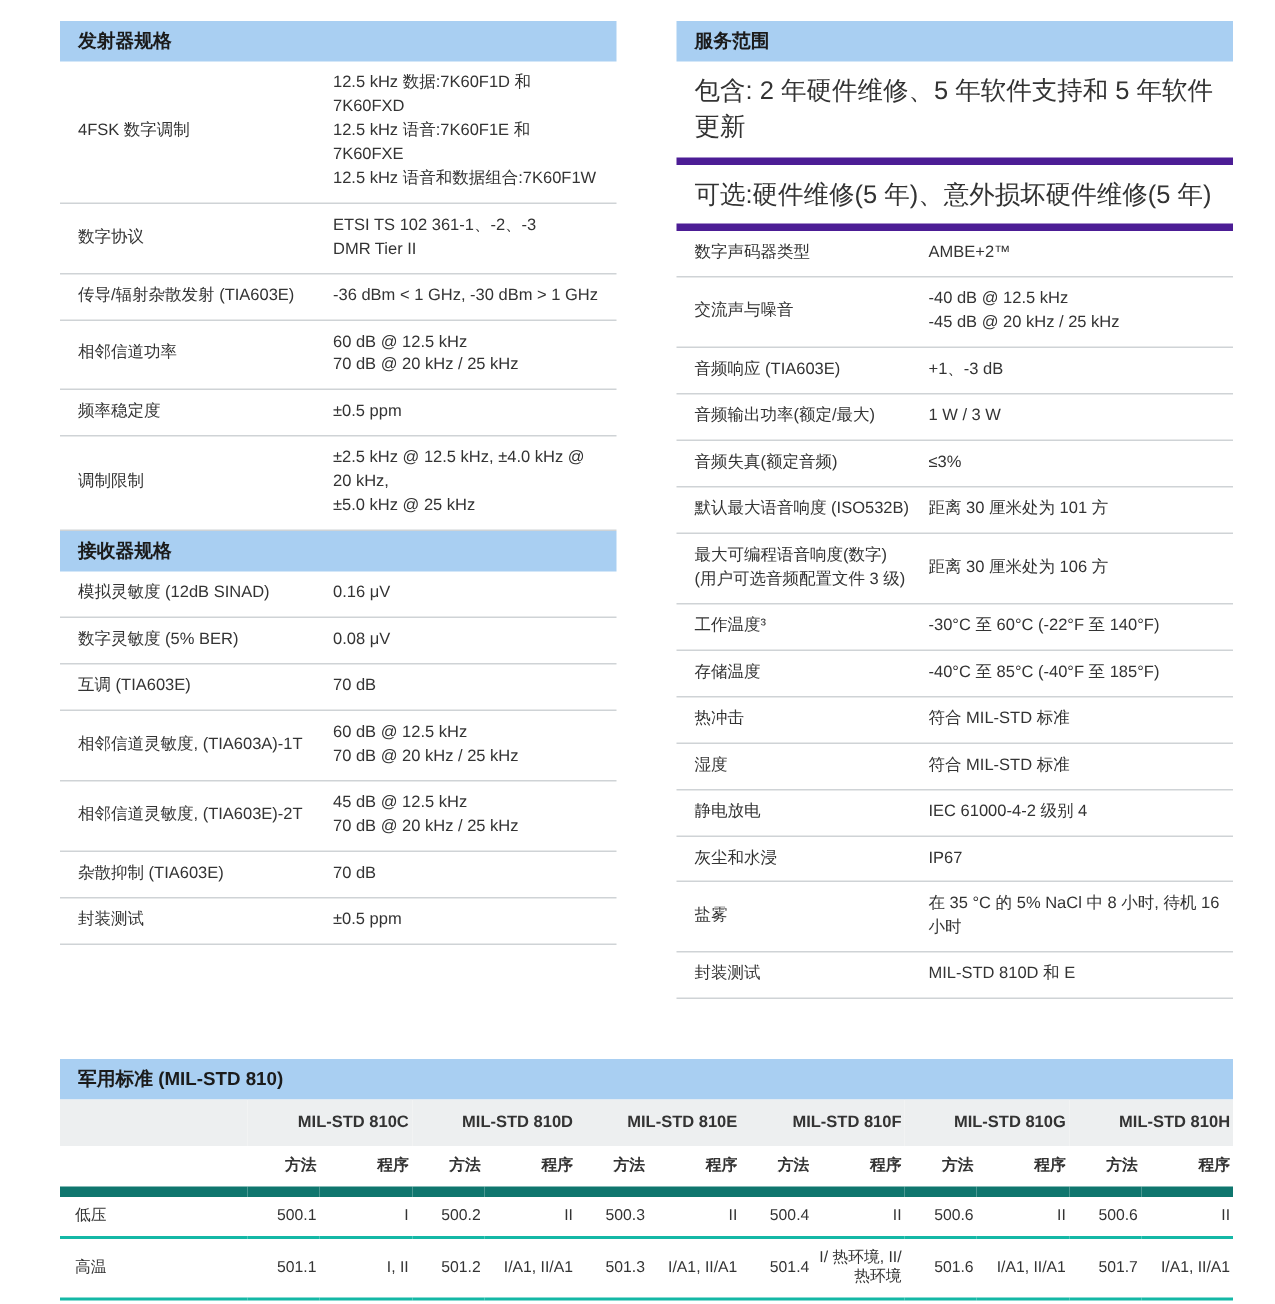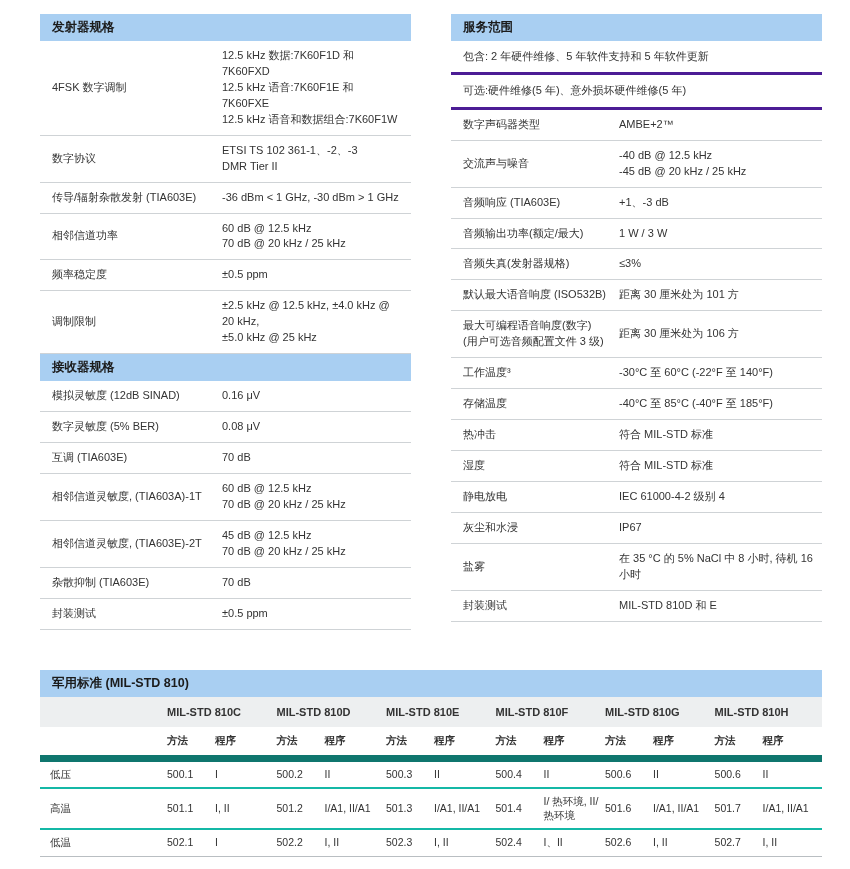--- a/index.html
+++ b/index.html
@@ -24,41 +24,41 @@
     display:flex;
     gap:10px;
     padding:7px 8px 7px 12px;
     border-bottom:1px solid #cfd3d6;
     font-size:11px;
     line-height:1.45;
     align-items:center;
   }
   .full-row{
     padding:8px 8px 8px 12px;
-    border-bottom:3px solid #4c1d95;
-    font-size:11px;
+    border-bottom:5px solid #4c1d95;
+    font-size:17px;
     line-height:1.4;
   }
   .spec-label{flex:0 0 160px;color:#333;}
   .col-right .spec-label{flex:0 0 146px;}
   .spec-value{flex:1 1 auto;color:#333;}
   .v-line{display:block;}
 
   
   .milstd{margin-top:40px;width:782px;}
   .milstd table{
     border-collapse:collapse;
     table-layout:fixed;
     width:782px;
     font-size:10.5px;
     color:#333;
   }
   .milstd th,.milstd td{
     padding:6px 2px;
-    text-align:left;
+    text-align:right;
     vertical-align:middle;
     line-height:1.3;
     font-weight:normal;
   }
   .milstd .group-row th{
     background:#edeff0;
     font-weight:bold;
     font-size:11px;
     padding:8px 2px;
   }
@@ -231,21 +231,21 @@
           <div class="spec-row">
             <div class="spec-label">
               <span class="v-line">音频输出功率(额定/最大)</span>
             </div>
             <div class="spec-value">
               <span class="v-line">1 W / 3 W</span>
             </div>
           </div>
           <div class="spec-row">
             <div class="spec-label">
-              <span class="v-line">音频失真(发射器规格)</span>
+              <span class="v-line">音频失真(额定音频)</span>
             </div>
             <div class="spec-value">
               <span class="v-line">≤3%</span>
             </div>
           </div>
           <div class="spec-row">
             <div class="spec-label">
               <span class="v-line">默认最大语音响度 (ISO532B)</span>
             </div>
             <div class="spec-value">

